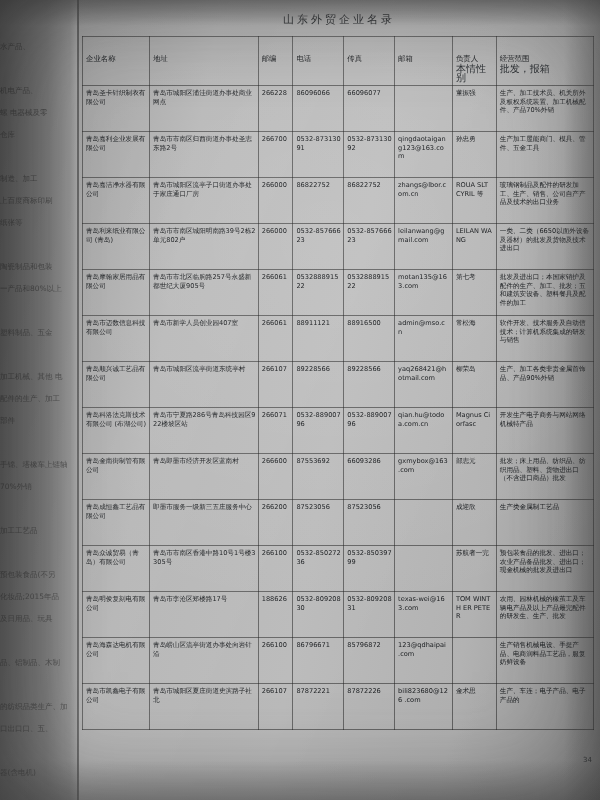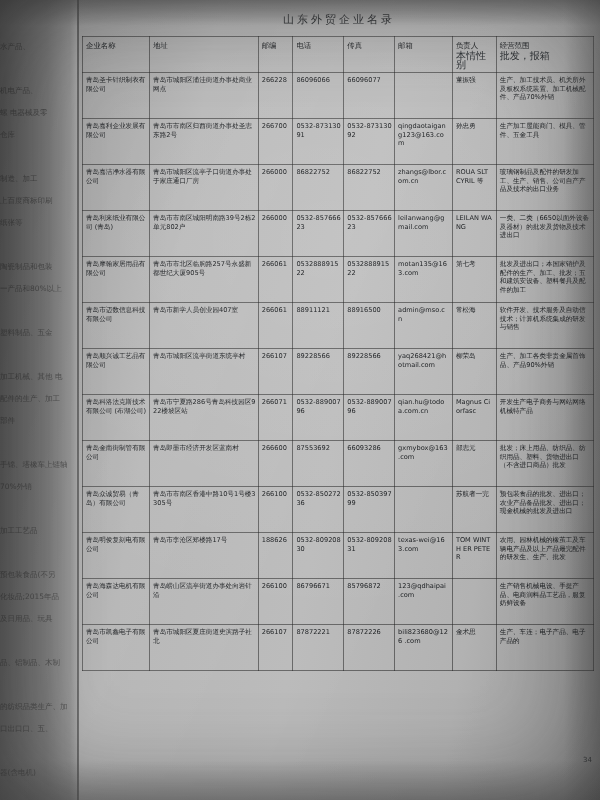--- a/index.html
+++ b/index.html
@@ -100,21 +100,21 @@
     line-height: 8.6px;
     color: #14171a;
     word-break: break-all;
     overflow: hidden;
   }
   table.reg th {
     font-weight: normal;
     font-size: 7.4px;
     line-height: 10px;
     text-align: left;
-    padding-top: 4px;
+    padding-top: 17px;
   }
   thead th .sub {
     display: block;
     font-size: 10px;
     line-height: 9px;
     color: #22262a;
   }
   tbody tr { height: 46px; }
   td.name { font-size: 6.8px; line-height: 9px; }
   td.cn { font-size: 6.8px; line-height: 9px; }
@@ -259,20 +259,30 @@
             <td class="name">青岛金南街制管有限公司</td>
             <td class="cn">青岛即墨市经济开发区蓝南村</td>
             <td class="num">266600</td>
             <td class="num">87553692</td>
             <td class="num">66093286</td>
             <td class="mail">gxmybox@163 .com</td>
             <td class="cn">部志元</td>
             <td class="cn">批发；床上用品、纺织品、纺织用品、塑料、货物进出口（不含进口商品）批发</td>
           </tr>
           <tr>
+            <td class="name">青岛成恒鑫工艺品有限公司</td>
+            <td class="cn">即墨市服务一级新三五庄服务中心</td>
+            <td class="num">266200</td>
+            <td class="num">87523056</td>
+            <td class="num">87523056</td>
+            <td class="mail"></td>
+            <td class="cn">成迎欣</td>
+            <td class="cn">生产类金属制工艺品</td>
+          </tr>
+          <tr>
             <td class="name">青岛众诚贸易（青岛）有限公司</td>
             <td class="cn">青岛市市南区香港中路10号1号楼3305号</td>
             <td class="num">266100</td>
             <td class="num">0532-85027236</td>
             <td class="num">0532-85039799</td>
             <td class="mail"></td>
             <td class="cn">苏航者一完</td>
             <td class="cn">预包装食品的批发、进出口；农业产品备品批发、进出口；现金机械的批发及进出口</td>
           </tr>
           <tr>

